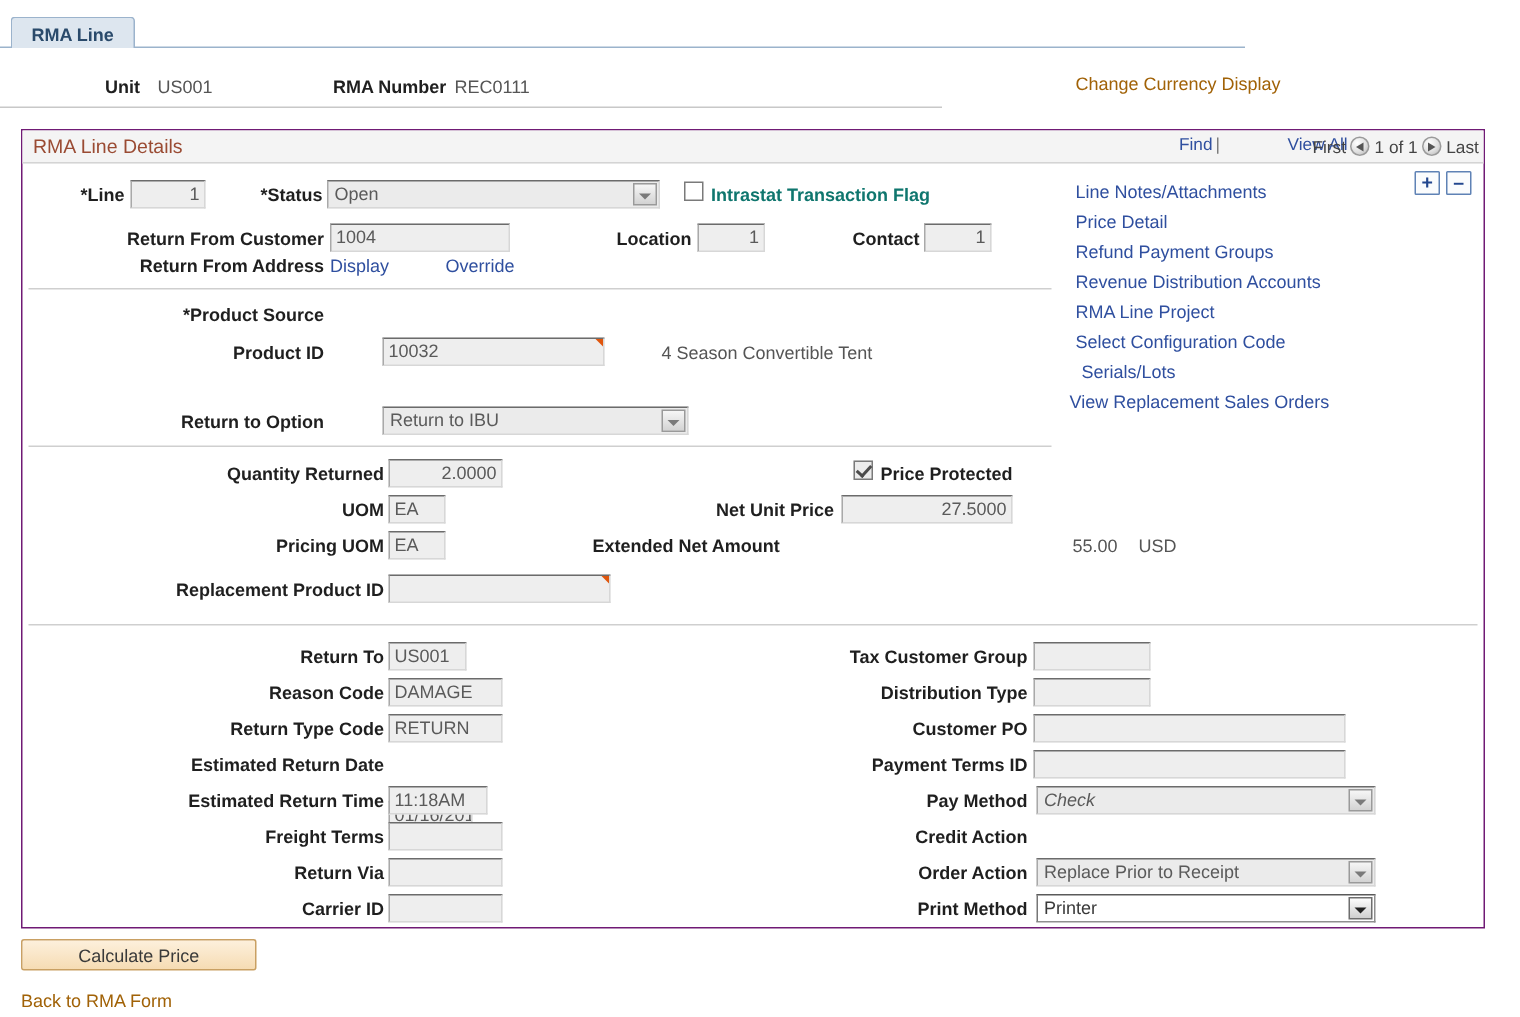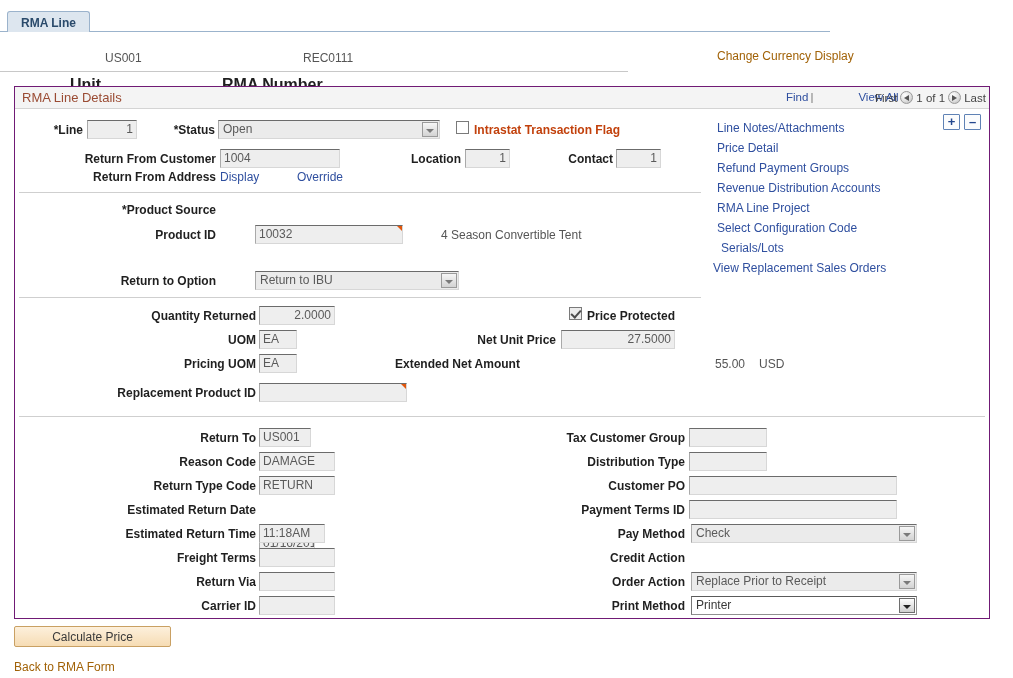--- a/index.html
+++ b/index.html
@@ -37,22 +37,21 @@
   
   .pagehead {
     position: absolute; left: 0; top: 46px;
     width: 628px; height: 26px;
     border-bottom: 1px solid #c8c8c8;
   }
   .hdr-label {
     position: absolute;
     font-weight: bold;
     color: #1f1f1f;
-    font-size: 16px;
-    margin-top: 25px;
+    font-size: 12px;
   }
   .hdr-value {
     position: absolute;
     color: #555555;
     font-size: 12px;
   }
 
   .toplink {
     position: absolute;
     color: #a16207;
@@ -310,21 +309,21 @@
   <span class="lbl" style="left:18px; top:36px; width:50px;">*Line</span>
   <div class="fld num" style="left:72px; top:33px; width:50px;">1</div>
 
   <span class="lbl" style="left:140px; top:36px; width:60px;">*Status</span>
   <div class="dd" style="left:203px; top:33px; width:222px;">
     <span>Open</span>
     <span class="arrowbox"></span>
   </div>
 
   <div class="cb" style="left:441px; top:34px;"></div>
-  <span class="txt" style="left:459px; top:36px; color:#c2410c; font-weight:bold;">Intrastat Transaction Flag</span>
+  <span class="txt" style="left:459px; top:36px; color:#0f766e; font-weight:bold;">Intrastat Transaction Flag</span>
 
   <span class="lbl" style="left:55px; top:65px; width:146px;">Return From Customer</span>
   <div class="fld" style="left:205px; top:62px; width:120px;">1004</div>
 
   <span class="lbl" style="left:380px; top:65px; width:66px;">Location</span>
   <div class="fld num" style="left:450px; top:62px; width:45px;">1</div>
 
   <span class="lbl" style="left:540px; top:65px; width:58px;">Contact</span>
   <div class="fld num" style="left:601px; top:62px; width:45px;">1</div>
 
@@ -402,21 +401,21 @@
   <span class="lbl" style="left:480px; top:368px; width:190px;">Distribution Type</span>
   <div class="fld" style="left:674px; top:365px; width:78px;"></div>
 
   <span class="lbl" style="left:480px; top:392px; width:190px;">Customer PO</span>
   <div class="fld" style="left:674px; top:389px; width:208px;"></div>
 
   <span class="lbl" style="left:480px; top:416px; width:190px;">Payment Terms ID</span>
   <div class="fld" style="left:674px; top:413px; width:208px;"></div>
 
   <span class="lbl" style="left:480px; top:440px; width:190px;">Pay Method</span>
-  <div class="dd" style="left:676px; top:437px; width:226px;">
+  <div class="dd" style="left:676px; top:437px; width:226px;font-style:italic;">
     <span>Check</span>
     <span class="arrowbox"></span>
   </div>
 
   <span class="lbl" style="left:480px; top:464px; width:190px;">Credit Action</span>
 
   <span class="lbl" style="left:480px; top:488px; width:190px;">Order Action</span>
   <div class="dd" style="left:676px; top:485px; width:226px;">
     <span>Replace Prior to Receipt</span>
     <span class="arrowbox"></span>

